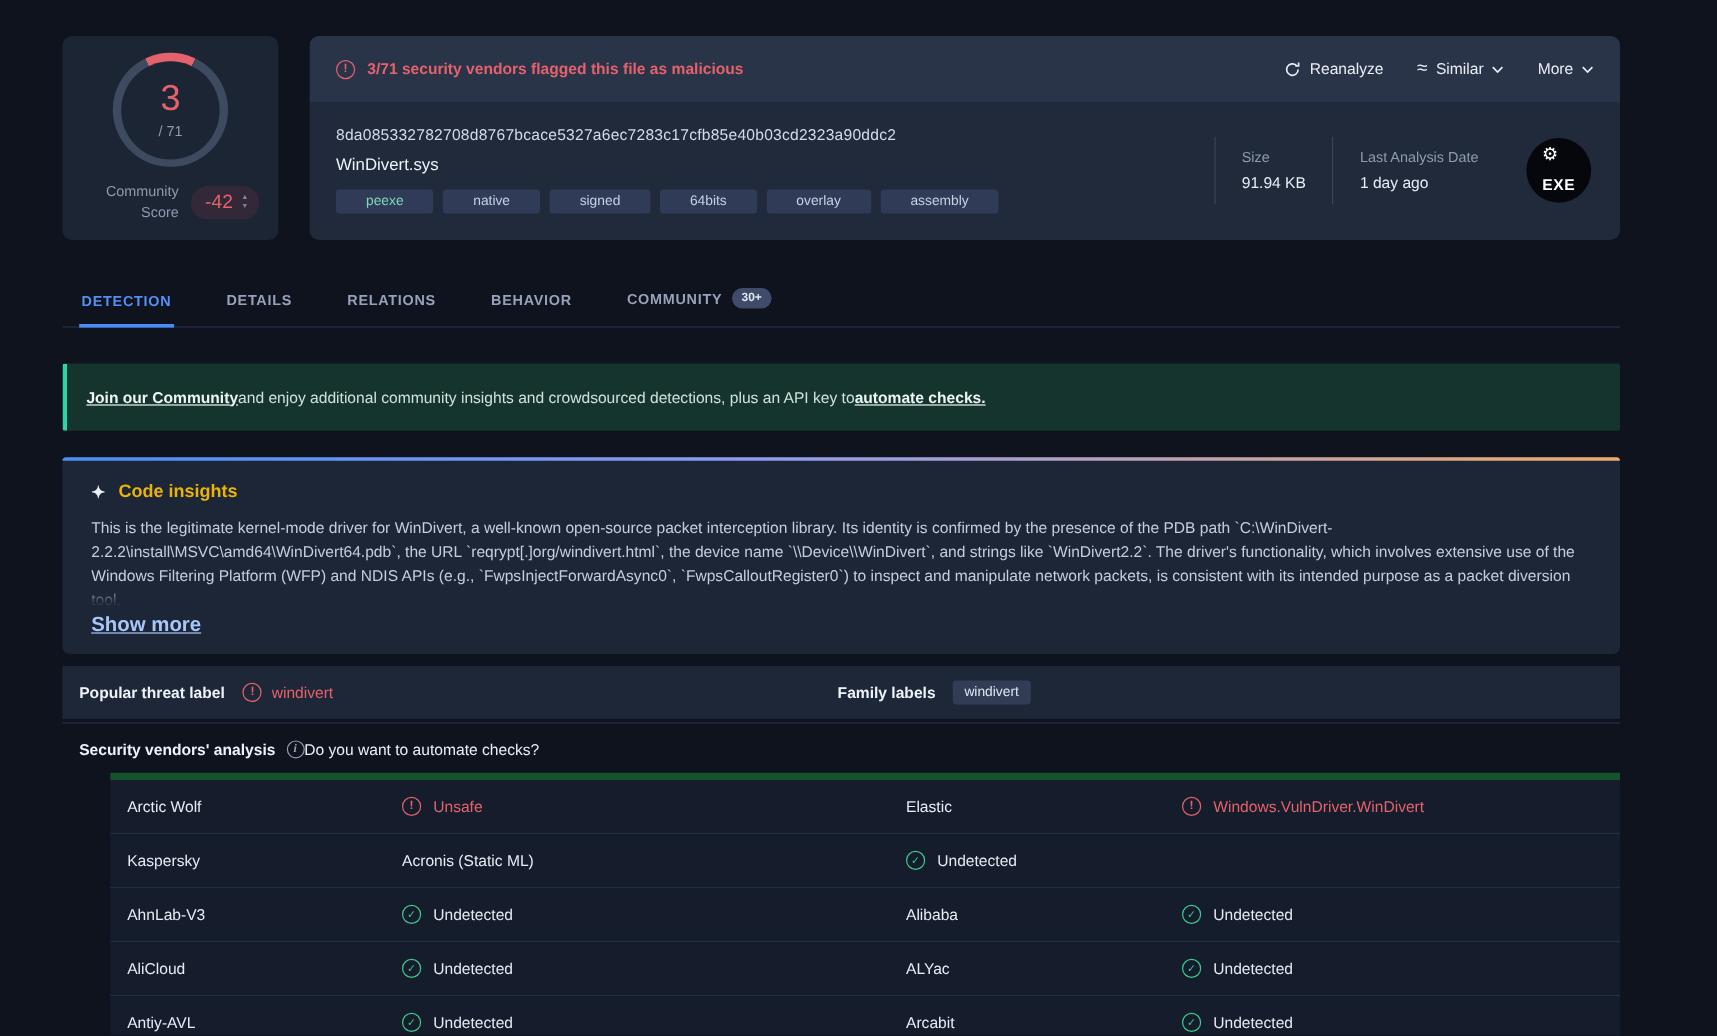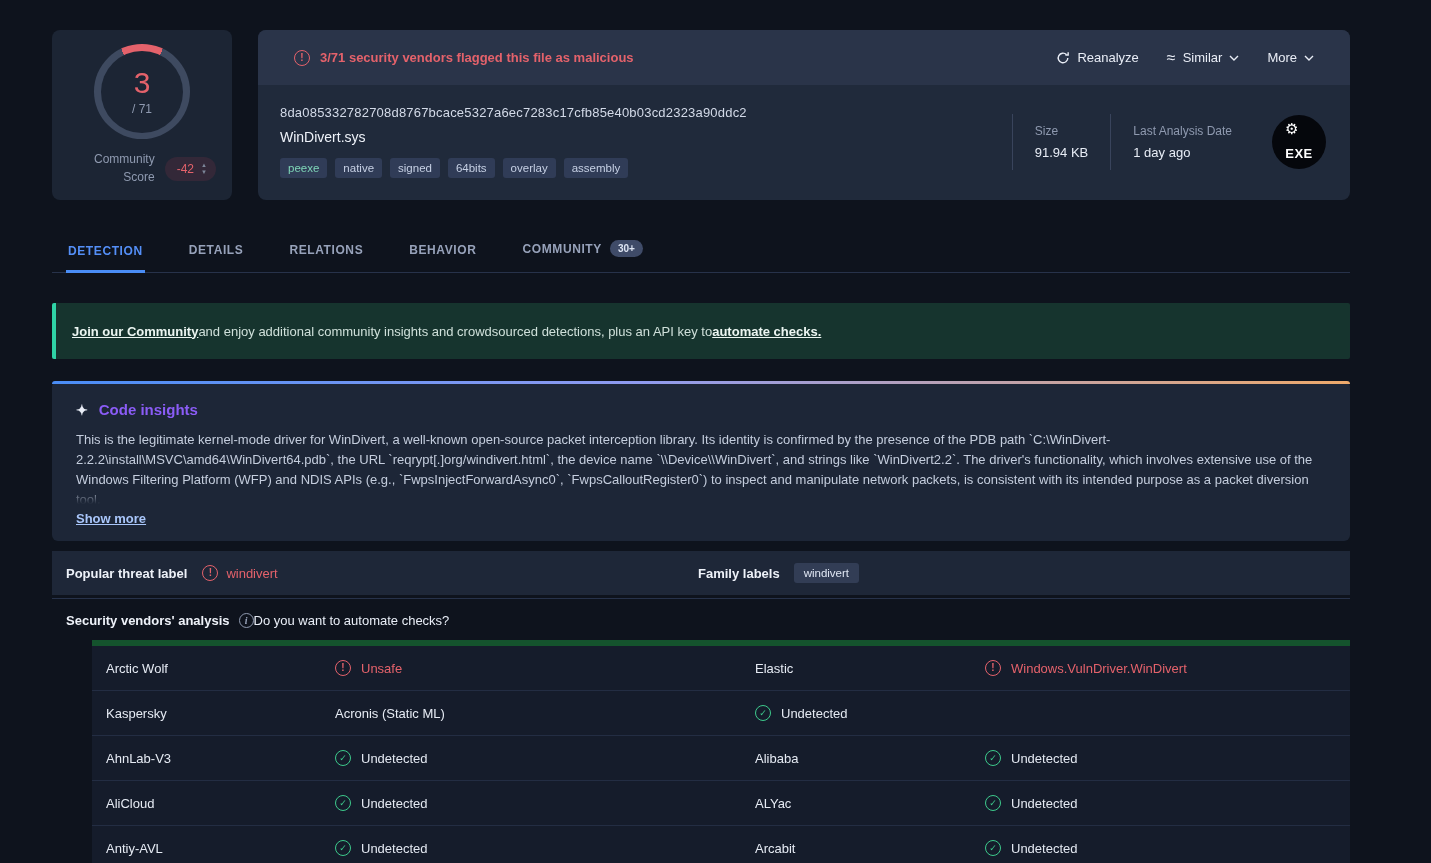--- a/index.html
+++ b/index.html
@@ -24,36 +24,36 @@
   }
   .donut-inner {
     width:82px; height:82px; border-radius:50%; background:#1c2534;
     display:flex; flex-direction:column; align-items:center; justify-content:center;
   }
   .score-num { font-size:30px; color:#e4626b; line-height:1; }
   .score-total { font-size:12px; color:#8f9ab0; margin-top:4px; }
   .community-row { display:flex; align-items:center; gap:10px; margin-top:12px; width:100%; justify-content:flex-end; }
   .community-label { font-size:12px; color:#8f9ab0; text-align:right; line-height:1.45; }
   .cs-badge { background:#332838; border-radius:14px; padding:5px 9px 5px 12px; display:flex; align-items:center; gap:7px; cursor:pointer; }
-  .cs-value { color:#e4626b; font-size:12px; }
+  .cs-value { color:#e4626b; font-size:16px; }
   .cs-steppers { display:flex; flex-direction:column; gap:1px; color:#7c8699; font-size:6px; line-height:1; }
 
   .file-card { flex:1; height:170px; background:#202a3b; border-radius:8px; overflow:hidden; display:flex; flex-direction:column; }
-  .alert-strip { height:55px; background:#2a3449; display:flex; align-items:center; justify-content:space-between; padding:0 36px; flex:none; }
+  .alert-strip { height:55px; background:#2a3449; display:flex; align-items:center; justify-content:space-between; padding:0 22px; flex:none; }
   .alert-left { display:flex; align-items:center; gap:10px; color:#e4626b; font-size:13px; font-weight:700; }
   .actions { display:flex; align-items:center; gap:28px; color:#e9edf6; font-size:13px; font-weight:400; }
   .action { display:flex; align-items:center; gap:7px; cursor:pointer; }
   .action svg { display:block; }
 
   .file-body { flex:1; display:flex; align-items:center; padding:6px 24px 8px 22px; }
   .file-main { flex:1; }
   .file-hash { font-size:13px; color:#d3dae8; letter-spacing:0.2px; }
   .file-name { font-size:14px; color:#eef2f9; margin-top:9px; }
   .file-tags { display:flex; gap:8px; margin-top:13px; }
-  .tag { background:#303c57; color:#c6d0e4; font-size:11.5px; padding:4px 8px; border-radius:3px; cursor:pointer; }
+  .tag { background:#303c57; color:#c6d0e4; font-size:11.5px; padding:4px 25px; border-radius:3px; cursor:pointer; }
   .tag-accent { color:#7fd6b8; }
 
   .file-meta { display:flex; align-items:center; }
   .meta-col { padding:0 22px; border-left:1px solid #39445c; height:56px; display:flex; flex-direction:column; justify-content:center; gap:7px; }
   .meta-label { font-size:12px; color:#8f9ab0; white-space:nowrap; }
   .meta-value { font-size:13px; color:#e8edf6; white-space:nowrap; }
   .exe-badge { width:54px; height:54px; border-radius:50%; background:#05070c; position:relative; margin-left:18px; color:#fff; flex:none; }
   .exe-gear::before { content:"⚙"; }
   .exe-gear { position:absolute; top:6px; left:13px; font-size:15px; line-height:1; }
   .exe-text { position:absolute; bottom:8px; left:0; width:100%; text-align:center; font-size:13px; font-weight:800; letter-spacing:0.5px; }
@@ -70,28 +70,28 @@
     height:56px; display:flex; align-items:center; padding-left:16px; font-size:13px; color:#cfe0da;
   }
   .banner-link { color:#ecf6f2; font-weight:700; text-decoration:underline; cursor:pointer; }
 
   
   .code-card { margin-top:22px; background:#1d2637; border-radius:6px; position:relative; padding:20px 24px 14px; }
   .code-card::before {
     content:""; position:absolute; top:0; left:0; right:0; height:3px; border-radius:6px 6px 0 0;
     background:linear-gradient(90deg,#4a8df6 0%,#8f9bf0 45%,#eea96b 100%);
   }
-  .ci-title-row { display:flex; align-items:center; gap:11px; font-size:15px; font-weight:700; color:#8b5cf6; }
+  .ci-title-row { display:flex; align-items:center; gap:11px; font-size:15px; font-weight:700; color:#eab308; }
   .ci-sparkle::before { content:"✦"; }
   .ci-sparkle { font-size:14px; color:#e9edf6; }
   .ci-body-wrap { position:relative; margin-top:12px; }
   .ci-body { font-size:13px; line-height:20px; color:#c4cddd; max-height:74px; overflow:hidden; }
   .ci-fade { position:absolute; left:0; right:0; bottom:0; height:16px;
     background:linear-gradient(180deg, rgba(29,38,55,0), #1d2637); pointer-events:none; }
-  .ci-more { margin-top:7px; font-size:13px; font-weight:700; color:#a9c6fa; text-decoration:underline; display:inline-block; cursor:pointer; }
+  .ci-more { margin-top:7px; font-size:17px; font-weight:700; color:#a9c6fa; text-decoration:underline; display:inline-block; cursor:pointer; }
 
   
   .threat-bar { margin-top:10px; background:#1e2738; height:44px; display:flex; align-items:center; padding:12px 14px; font-size:13px; }
   .threat-left { width:632px; display:flex; align-items:center; gap:15px; }
   .bold-label { font-weight:700; color:#eef2f9; }
   .threat-value { color:#e4626b; display:flex; gap:8px; align-items:center; cursor:pointer; }
   .family-group { display:flex; align-items:center; gap:14px; }
   .family-badge { background:#323d55; color:#dfe6f3; font-size:11.5px; padding:4px 10px; border-radius:3px; cursor:pointer; }
   .hr { height:1px; background:#27324a; margin-top:3px; }
 

